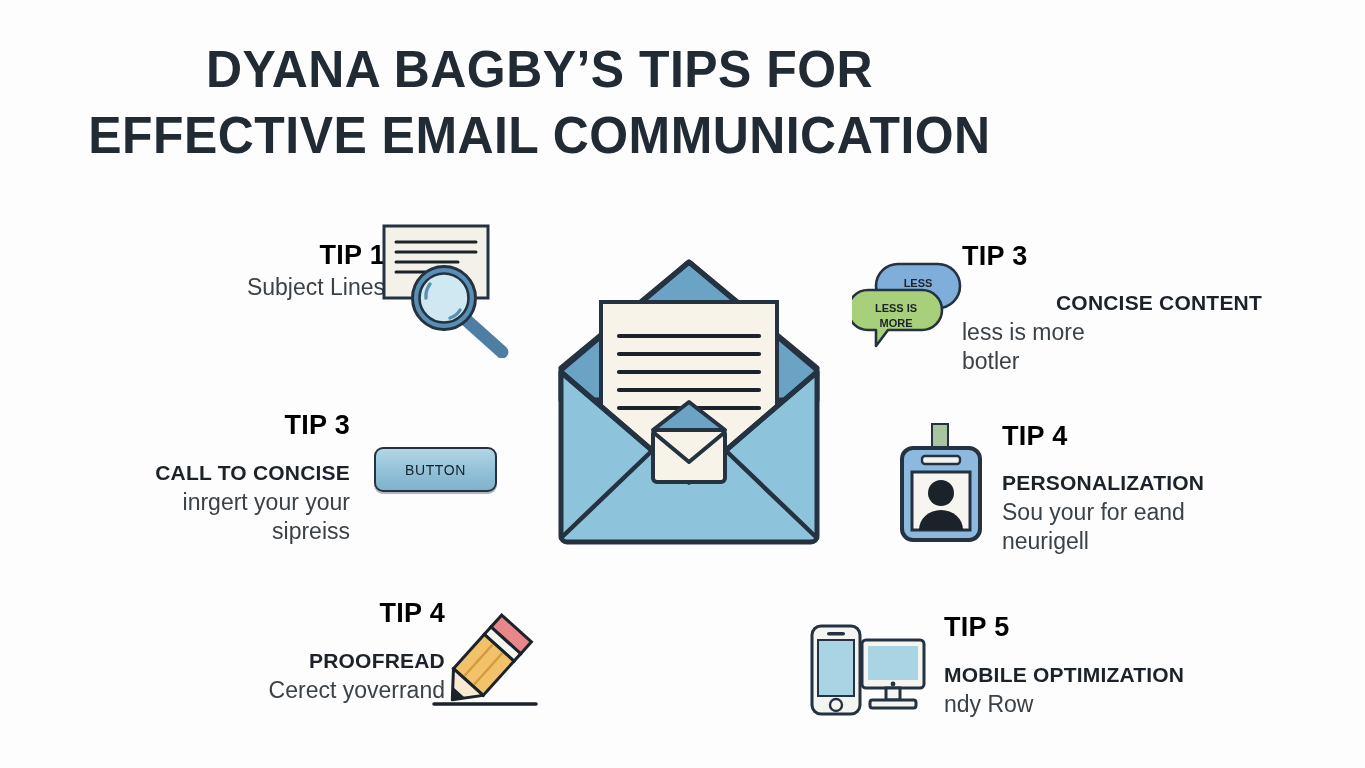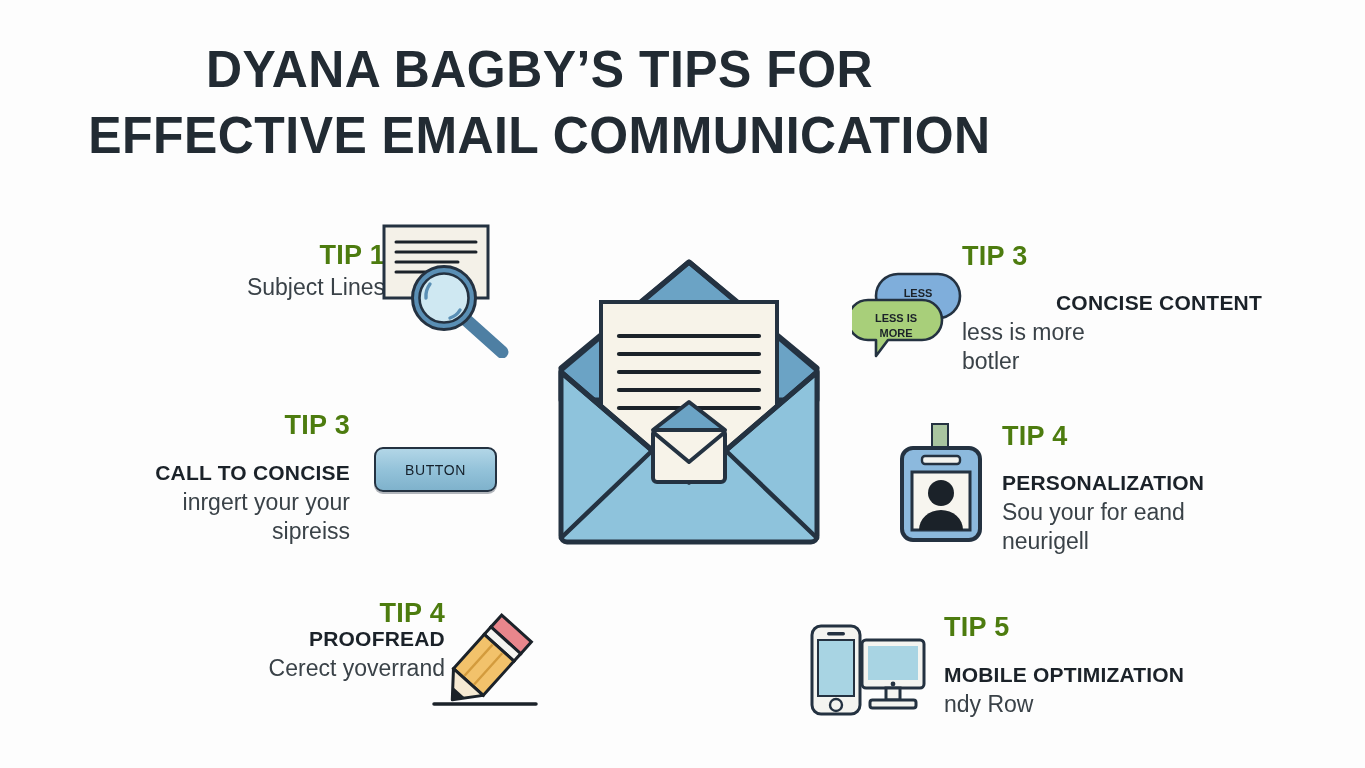--- a/index.html
+++ b/index.html
@@ -34,21 +34,21 @@
     transform: scaleX(0.96);
   }
   .title-line-1 { font-size: 52px; }
   .title-line-2 { font-size: 52px; margin-top: 12px; }
 
   
   .tip { position: absolute; }
   .tip-num {
     font-size: 27px;
     font-weight: bold;
-    color: #4d7c0f;
+    color: #000000;
     letter-spacing: 0.3px;
     line-height: 1;
   }
   .tip-head {
     font-size: 21px;
     font-weight: bold;
     color: #1b2229;
     letter-spacing: 0.2px;
     line-height: 1.15;
     white-space: nowrap;
@@ -156,21 +156,21 @@
         <line x1="88" y1="102" x2="126" y2="136" stroke="#243241" stroke-width="3" stroke-linecap="round" opacity="0"></line>
       </g>
       <circle cx="66" cy="80" r="28" fill="#cfe8f2" stroke="#5a8fb5" stroke-width="7"></circle>
       <circle cx="66" cy="80" r="31.5" fill="none" stroke="#243241" stroke-width="3"></circle>
       <circle cx="66" cy="80" r="24.5" fill="none" stroke="#243241" stroke-width="2.6"></circle>
       <path d="M52 66 a20 20 0 0 0 -4 14" fill="none" stroke="#5a8fb5" stroke-width="3.4" stroke-linecap="round"></path>
       <path d="M82 92 a18 18 0 0 1 -10 8" fill="none" stroke="#5a8fb5" stroke-width="3.4" stroke-linecap="round"></path>
     </svg>
   </div>
 
-  <div class="icon-wrap" style="left:852px; top:268px;">
+  <div class="icon-wrap" style="left:852px; top:258px;">
     <svg width="120" height="105" viewBox="0 0 120 105">
 
       <path d="M46 6 h40 a22 22 0 0 1 0 44 h-16 l-8 16 v-16 h-16 a22 22 0 0 1 0 -44 z" fill="#7faedb" stroke="#243241" stroke-width="2.6" stroke-linejoin="round"></path>
       <text class="bubble-text" x="66" y="29" text-anchor="middle">LESS</text>
       <text class="bubble-text" x="66" y="44" text-anchor="middle">IS</text>
 
       <path d="M16 32 h54 a20 20 0 0 1 0 40 h-34 l-12 16 v-16 h-8 a20 20 0 0 1 0 -40 z" fill="#a8cf7a" stroke="#243241" stroke-width="2.6" stroke-linejoin="round"></path>
       <text class="bubble-text" x="44" y="54" text-anchor="middle">LESS IS</text>
       <text class="bubble-text" x="44" y="69" text-anchor="middle">MORE</text>
     </svg>
@@ -204,21 +204,21 @@
   </div>
   <div class="tip align-left" style="left:1002px; top:423px; width:300px;">
     <div class="tip-num">TIP 4</div>
     <div class="tip-head" style="margin-top:21px;">PERSONALIZATION</div>
     <div class="tip-sub" style="margin-top:3px;">Sou your for eand</div>
     <div class="tip-sub">neurigell</div>
   </div>
 
   <div class="tip align-right" style="left:175px; top:600px; width:270px;">
     <div class="tip-num">TIP 4</div>
-    <div class="tip-head" style="">PROOFREAD</div>
+    <div class="tip-head" style="margin-top:22px;">PROOFREAD</div>
     <div class="tip-sub" style="margin-top:3px;">Cerect yoverrand</div>
   </div>
   <div class="icon-wrap" style="left:430px; top:612px;">
     <svg width="110" height="100" viewBox="0 0 110 100">
       <g transform="rotate(42 55 50)">
         <rect x="36" y="4" width="40" height="16" fill="#e8868c" stroke="#1b2229" stroke-width="3"></rect>
         <rect x="36" y="20" width="40" height="10" fill="#f4f4f0" stroke="#1b2229" stroke-width="3"></rect>
         <rect x="36" y="30" width="40" height="46" fill="#f2c26b" stroke="#1b2229" stroke-width="3"></rect>
         <line x1="49" y1="32" x2="49" y2="74" stroke="#d39b3d" stroke-width="2.4"></line>
         <line x1="62" y1="32" x2="62" y2="74" stroke="#d39b3d" stroke-width="2.4"></line>

